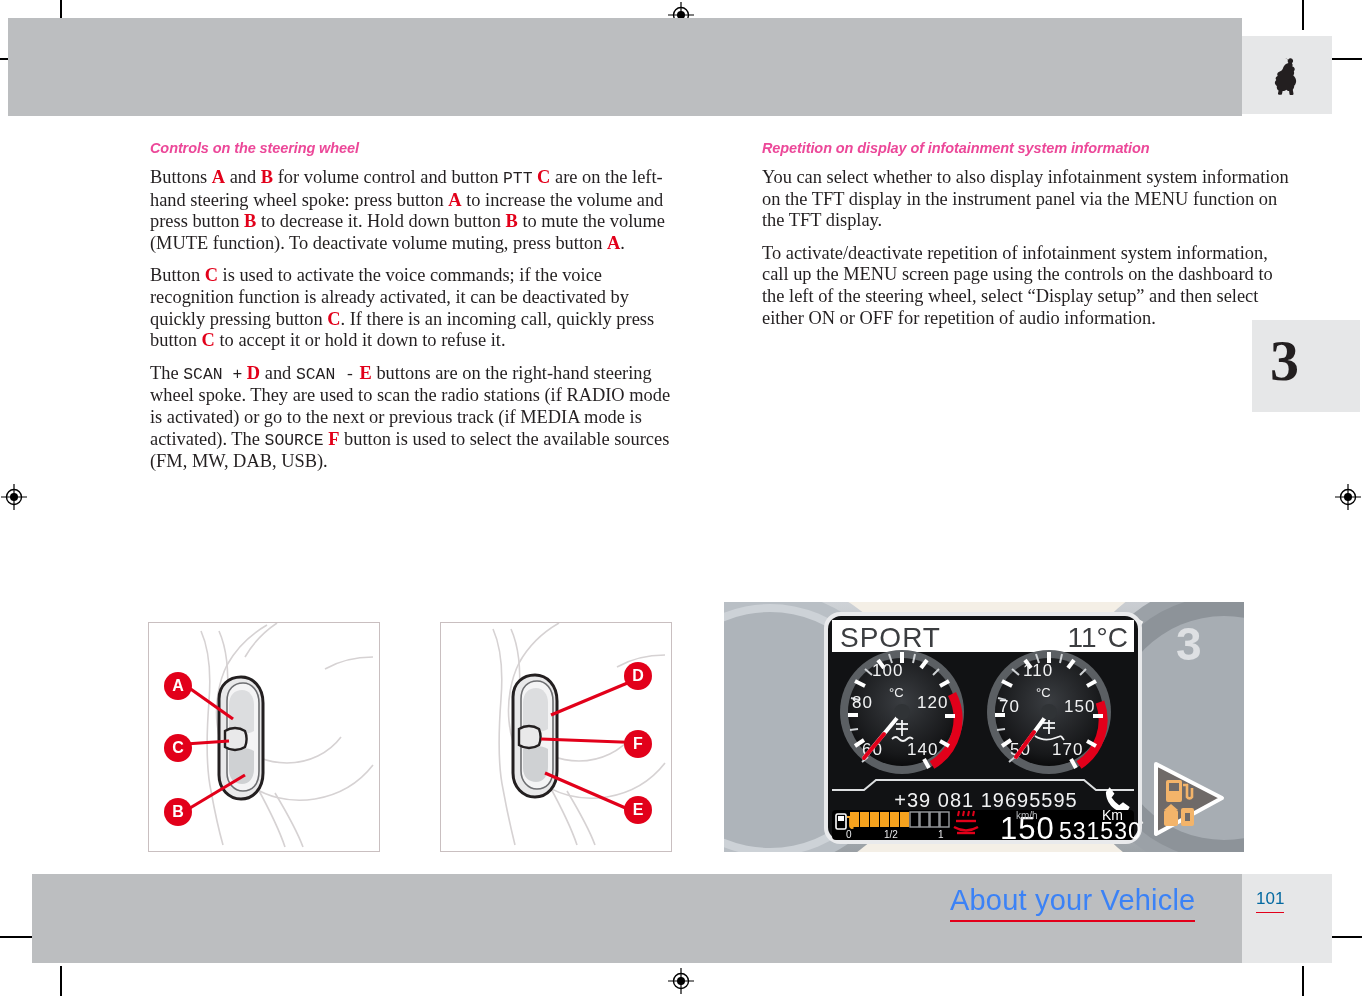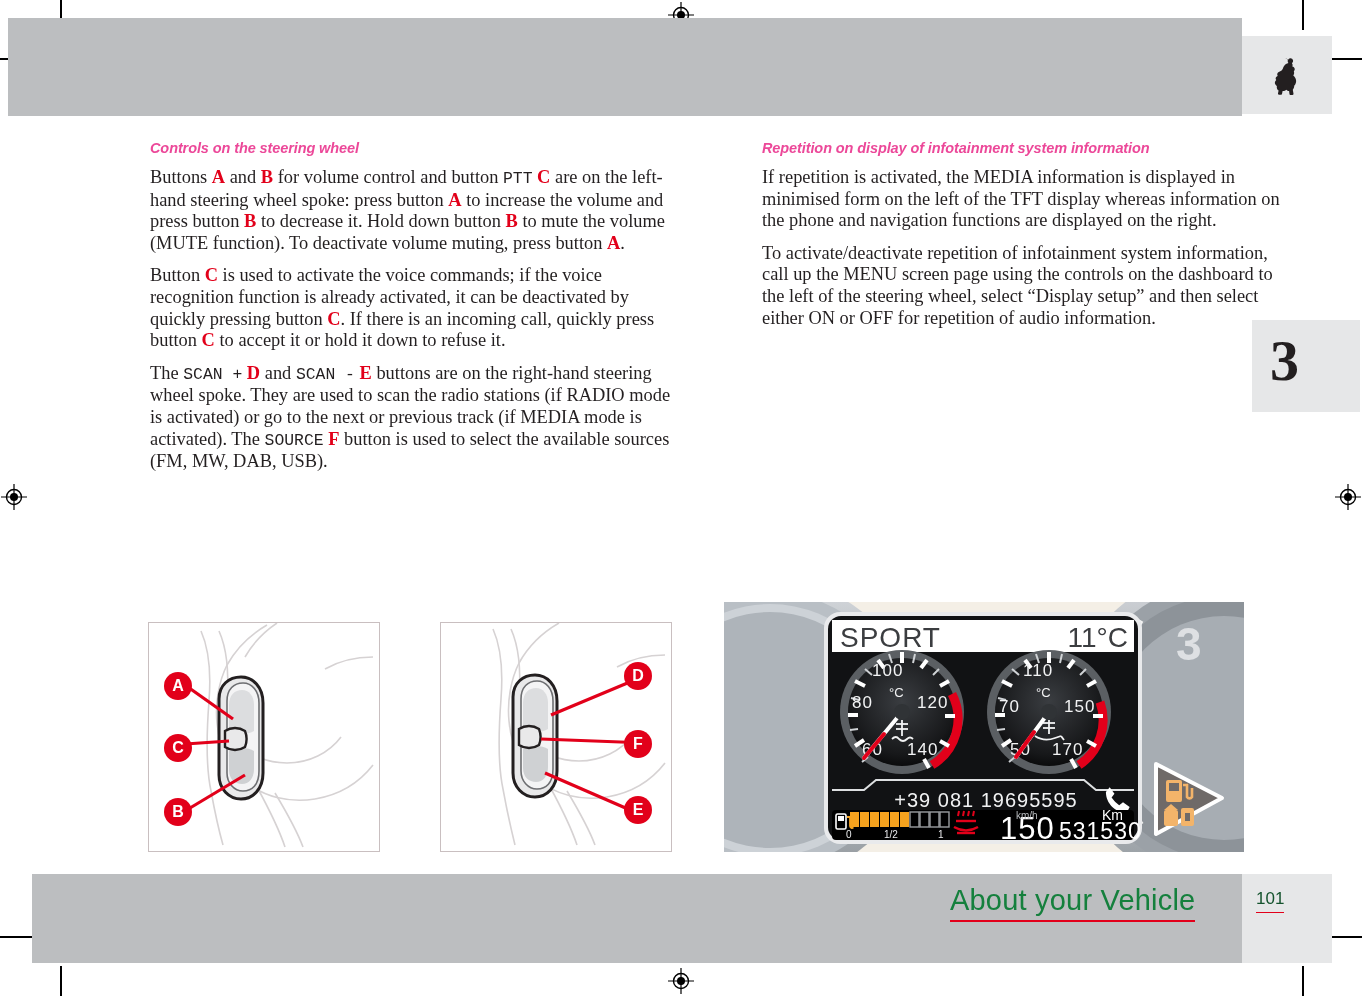--- a/index.html
+++ b/index.html
@@ -40,27 +40,27 @@
     position:absolute;left:32px;top:874px;width:1210px;height:89px;
     background:#bcbec0;
   }
   .footer-page-box{
     position:absolute;left:1242px;top:874px;width:90px;height:89px;
     background:#e6e7e8;
   }
   .footer-title{
     position:absolute;left:950px;top:884px;
     font-family:"Liberation Sans", sans-serif;
-    font-size:29px;color:#15803d;letter-spacing:.2px;
+    font-size:29px;color:#3b82f6;letter-spacing:.2px;
     padding-bottom:3px;border-bottom:2px solid #e2001a;
   }
   .footer-pageno{
     position:absolute;left:1256px;top:889px;
     font-family:"Liberation Sans", sans-serif;
-    font-size:17px;color:#14532d;
+    font-size:17px;color:#0369a1;
     padding-bottom:3px;border-bottom:1.5px solid #e2001a;
     display:inline-block;
   }
 
   
   .col{position:absolute;top:140px;width:530px;}
   .col-left{left:150px;}
   .col-right{left:730px;margin-left:32px;}
   .sub-head{
     font-family:"Liberation Sans", sans-serif;
@@ -155,21 +155,21 @@
 
   <p class="para">Buttons <span class="rd">A</span> and <span class="rd">B</span> for volume control and button <span class="sans">PTT</span> <span class="rd">C</span> are on the left-hand steering wheel spoke: press button <span class="rd">A</span> to increase the volume and press button <span class="rd">B</span> to decrease it. Hold down button <span class="rd">B</span> to mute the volume (MUTE function). To deactivate volume muting, press button <span class="rd">A</span>.</p>
 
   <p class="para">Button <span class="rd">C</span> is used to activate the voice commands; if the voice recognition function is already activated, it can be deactivated by quickly pressing button <span class="rd">C</span>. If there is an incoming call, quickly press button <span class="rd">C</span> to accept it or hold it down to refuse it.</p>
 
   <p class="para">The <span class="sans">SCAN +</span> <span class="rd">D</span> and <span class="sans">SCAN -</span> <span class="rd">E</span> buttons are on the right-hand steering wheel spoke. They are used to scan the radio stations (if RADIO mode is activated) or go to the next or previous track (if MEDIA mode is activated). The <span class="sans">SOURCE</span> <span class="rd">F</span> button is used to select the available sources (FM, MW, DAB, USB).</p>
 </div>
 
 <div class="col col-right">
   <div class="sub-head">Repetition on display of infotainment system information</div>
-  <p class="para">If repetition is activated, the MEDIA information is displayed in minimised form on the left of the TFT display whereas information on the phone and navigation functions are displayed on the right.</p>
+  <p class="para">You can select whether to also display infotainment system information on the TFT display in the instrument panel via the MENU function on the TFT display.</p>
   <p class="para">To activate/deactivate repetition of infotainment system information, call up the MENU screen page using the controls on the dashboard to the left of the steering wheel, select “Display setup” and then select either ON or OFF for repetition of audio information.</p>
 </div>
 
 <div class="figbox fig-left">
   <svg width="229" height="227" viewBox="0 0 229 227">
     <g fill="none" stroke="#d6d2d3" stroke-width="1.6">
       <path d="M52 8 C60 26 62 52 60 78 C58 104 56 140 62 168 C66 190 70 208 74 222"></path>
       <path d="M70 8 C78 26 80 50 78 76"></path>
       <path d="M118 2 C104 10 88 24 78 42 C70 58 66 80 68 100 C70 124 80 144 96 158 C114 174 140 180 166 176"></path>
       <path d="M166 176 C190 172 210 160 224 142"></path>

